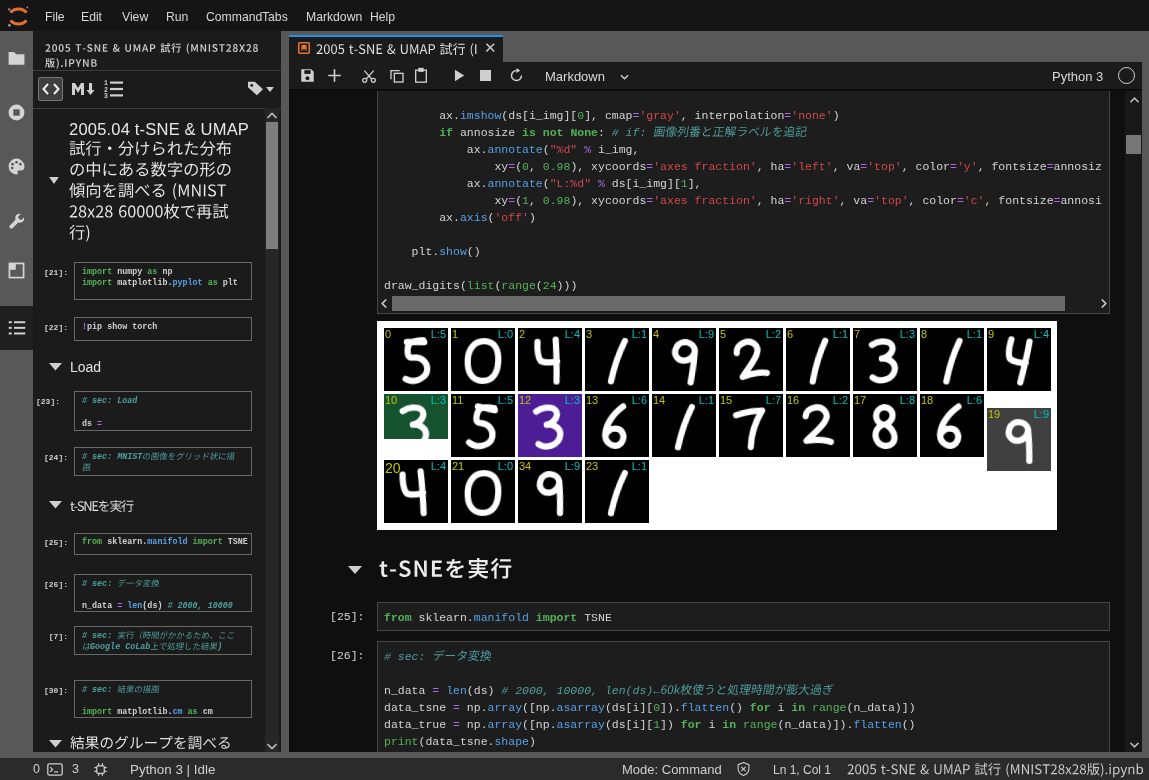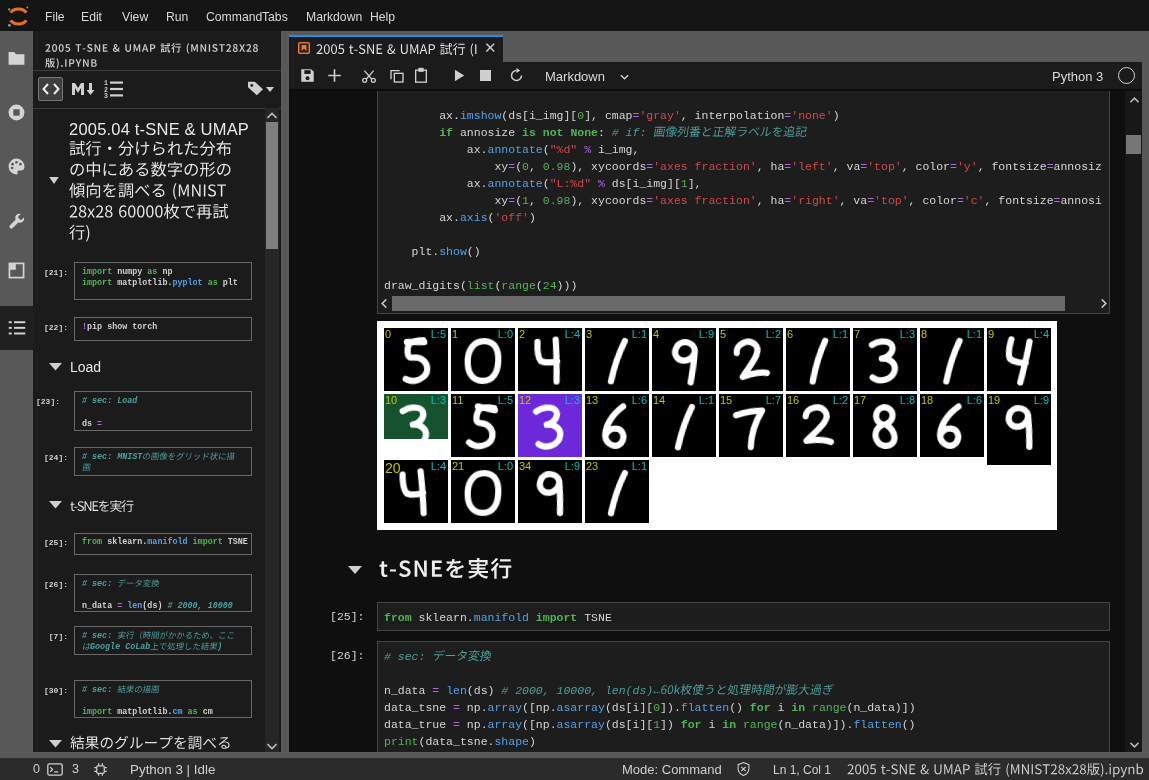--- a/index.html
+++ b/index.html
@@ -562,21 +562,21 @@
       <path d="M8 6 C12.5 3.5 18.5 4.5 18 8.5 C17.5 11.5 14 13 12.5 13 C15.5 13 19.5 15 18.5 19 C17.5 23.5 11 25 7.5 22" fill="none" stroke="#fff" stroke-width="3.05" stroke-linecap="round" stroke-linejoin="round"></path>
     </svg>
   </div>
 <div class="abs" style="left:451px;top:394px;width:64px;height:63px;background:#000;overflow:hidden">
     <div style="position:absolute;left:1px;top:0px;font-size:11px;color:#c3c300;font-family:'Liberation Sans'">11</div>
     <div style="position:absolute;right:2px;top:0px;font-size:11px;color:#00c0c0">L:5</div>
     <svg style="position:absolute;left:3px;top:4px;transform:rotate(6deg);filter:blur(0.35px)" width="58" height="57" viewBox="0 0 28 28">
       <path d="M18.5 4.5 C14 4 11 4.5 10.5 8 C10 11.5 10.5 12.5 13 12.5 C17 12.5 19.5 15.5 19 19 C18.5 23 12 25.5 8 22.5 M10.5 4.5 L19 5.5" fill="none" stroke="#fff" stroke-width="3.05" stroke-linecap="round" stroke-linejoin="round"></path>
     </svg>
   </div>
-<div class="abs" style="left:518px;top:394px;width:64px;height:63px;background:#6d28d9;overflow:hidden">
+<div class="abs" style="left:518px;top:394px;width:64px;height:63px;background:#4c1d95;overflow:hidden">
     <div style="position:absolute;left:1px;top:0px;font-size:11px;color:#c3c300;font-family:'Liberation Sans'">12</div>
     <div style="position:absolute;right:2px;top:0px;font-size:11px;color:#00c0c0">L:3</div>
     <svg style="position:absolute;left:3px;top:4px;transform:rotate(-6deg);filter:blur(0.35px)" width="58" height="57" viewBox="0 0 28 28">
       <path d="M8 6 C12.5 3.5 18.5 4.5 18 8.5 C17.5 11.5 14 13 12.5 13 C15.5 13 19.5 15 18.5 19 C17.5 23.5 11 25 7.5 22" fill="none" stroke="#fff" stroke-width="3.05" stroke-linecap="round" stroke-linejoin="round"></path>
     </svg>
   </div>
 <div class="abs" style="left:585px;top:394px;width:64px;height:63px;background:#000;overflow:hidden">
     <div style="position:absolute;left:1px;top:0px;font-size:11px;color:#c3c300;font-family:Liberation Sans, sans-serif">13</div>
     <div style="position:absolute;right:2px;top:0px;font-size:11px;color:#00c0c0">L:6</div>
     <svg style="position:absolute;left:3px;top:4px;transform:rotate(3deg);filter:blur(0.35px)" width="58" height="57" viewBox="0 0 28 28">
@@ -611,21 +611,21 @@
       <path d="M14 4.5 C9 5 8.5 11.5 13 13 C7.5 15 8 22.5 13.5 23.5 C19 24 20.5 17.5 14.5 13 C19.5 11 19 5 14 4.5 Z" fill="none" stroke="#fff" stroke-width="3.05" stroke-linecap="round" stroke-linejoin="round"></path>
     </svg>
   </div>
 <div class="abs" style="left:920px;top:394px;width:64px;height:63px;background:#000;overflow:hidden">
     <div style="position:absolute;left:1px;top:0px;font-size:11px;color:#c3c300;font-family:'Liberation Sans'">18</div>
     <div style="position:absolute;right:2px;top:0px;font-size:11px;color:#00c0c0">L:6</div>
     <svg style="position:absolute;left:3px;top:4px;transform:rotate(4deg);filter:blur(0.35px)" width="58" height="57" viewBox="0 0 28 28">
       <path d="M16.5 4 C11.5 8 8 14 8.5 19 C9 23 14 25 16.5 22 C18.5 19 17 15 13.5 15 C10.5 15 9 17 8.5 19" fill="none" stroke="#fff" stroke-width="3.05" stroke-linecap="round" stroke-linejoin="round"></path>
     </svg>
   </div>
-<div class="abs" style="left:987px;top:394px;width:64px;height:71px;background:#000000;overflow:hidden">
+<div class="abs" style="left:987px;top:408px;width:64px;height:63px;background:#404040;overflow:hidden">
     <div style="position:absolute;left:1px;top:0px;font-size:11px;color:#c3c300;font-family:'Liberation Sans'">19</div>
     <div style="position:absolute;right:2px;top:0px;font-size:11px;color:#00c0c0">L:9</div>
     <svg style="position:absolute;left:3px;top:4px;transform:rotate(-6deg);filter:blur(0.35px)" width="58" height="57" viewBox="0 0 28 28">
       <path d="M19 9 C18.5 4.5 12 3.5 10 7.5 C8 11.5 11 14.5 14.5 14 C17.5 13.5 19 11 19 9 C19 14 18.5 20 18 24.5" fill="none" stroke="#fff" stroke-width="3.05" stroke-linecap="round" stroke-linejoin="round"></path>
     </svg>
   </div>
 <div class="abs" style="left:384px;top:460px;width:64px;height:63px;background:#000;overflow:hidden">
     <div style="position:absolute;left:1px;top:0px;font-size:14px;color:#c3c300;font-family:'Liberation Sans'">20</div>
     <div style="position:absolute;right:2px;top:0px;font-size:11px;color:#00c0c0">L:4</div>
     <svg style="position:absolute;left:3px;top:4px;transform:rotate(-7deg);filter:blur(0.35px)" width="58" height="57" viewBox="0 0 28 28">

